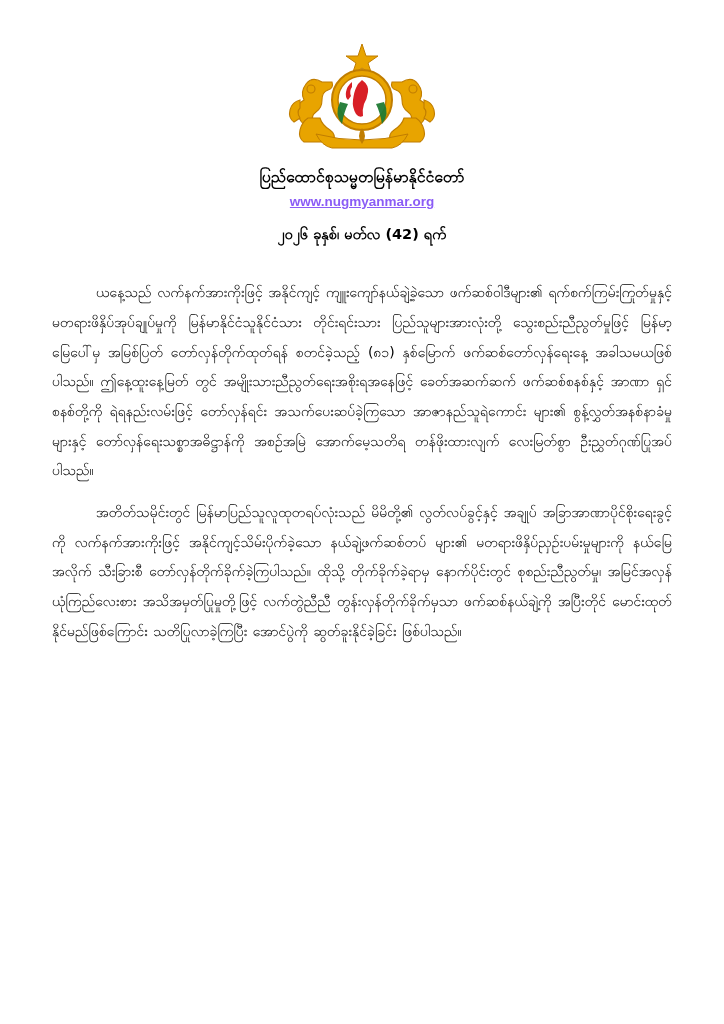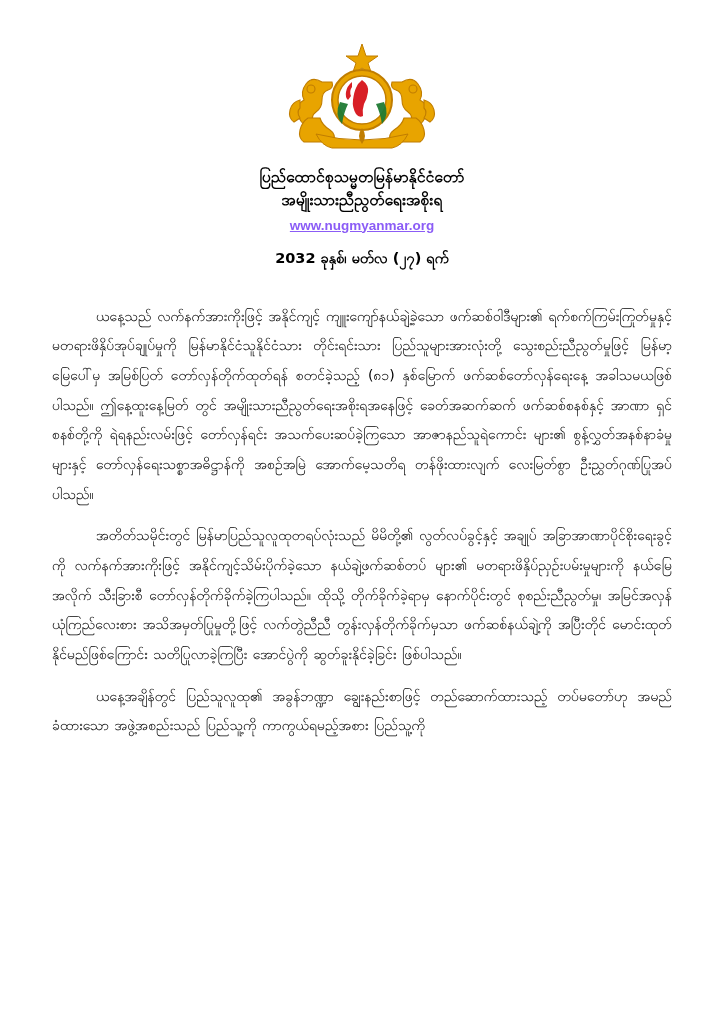--- a/index.html
+++ b/index.html
@@ -130,26 +130,24 @@
           <path d="M38 92 q46 12 92 0 q-6 12 -16 14 l-60 0 q-10 -2 -16 -14 z"></path>
         </g>
 
         <path d="M84 86 q-6 8 0 16 q6 -8 0 -16 z" fill="#c07d00"></path>
       </svg>
     </div>
   </div>
 
   <div class="header">
     <div class="line1">ပြည်ထောင်စုသမ္မတမြန်မာနိုင်ငံတော်</div>
-    <div class="line2">အမျိုးသားညီညွတ်ရေးအစိုးရ</div>
     <div class="website">www.nugmyanmar.org</div>
   </div>
 
 
-  <div class="dateline">2032 ခုနှစ်၊ မတ်လ (၂၇) ရက်</div>
+  <div class="dateline">၂၀၂၆ ခုနှစ်၊ မတ်လ (42) ရက်</div>
 
   <div class="body">
     <p class="para">ယနေ့သည် လက်နက်အားကိုးဖြင့် အနိုင်ကျင့် ကျူးကျော်နယ်ချဲ့ခဲ့သော ဖက်ဆစ်ဝါဒီများ၏ ရက်စက်ကြမ်းကြုတ်မှုနှင့် မတရားဖိနှိပ်အုပ်ချုပ်မှုကို မြန်မာနိုင်ငံသူနိုင်ငံသား တိုင်းရင်းသား ပြည်သူများအားလုံးတို့ သွေးစည်းညီညွတ်မှုဖြင့် မြန်မာ့မြေပေါ်မှ အမြစ်ပြတ် တော်လှန်တိုက်ထုတ်ရန် စတင်ခဲ့သည့် (၈၁) နှစ်မြောက် ဖက်ဆစ်တော်လှန်ရေးနေ့ အခါသမယဖြစ်ပါသည်။ ဤနေ့ထူးနေ့မြတ် တွင် အမျိုးသားညီညွတ်ရေးအစိုးရအနေဖြင့် ခေတ်အဆက်ဆက် ဖက်ဆစ်စနစ်နှင့် အာဏာ ရှင်စနစ်တို့ကို ရဲရနည်းလမ်းဖြင့် တော်လှန်ရင်း အသက်ပေးဆပ်ခဲ့ကြသော အာဇာနည်သူရဲကောင်း များ၏ စွန့်လွှတ်အနစ်နာခံမှုများနှင့် တော်လှန်ရေးသစ္စာအဓိဋ္ဌာန်ကို အစဉ်အမြဲ အောက်မေ့သတိရ တန်ဖိုးထားလျက် လေးမြတ်စွာ ဦးညွှတ်ဂုဏ်ပြုအပ်ပါသည်။</p>
     <p class="para">အတိတ်သမိုင်းတွင် မြန်မာပြည်သူလူထုတရပ်လုံးသည် မိမိတို့၏ လွတ်လပ်ခွင့်နှင့် အချုပ် အခြာအာဏာပိုင်စိုးရေးခွင့်ကို လက်နက်အားကိုးဖြင့် အနိုင်ကျင့်သိမ်းပိုက်ခဲ့သော နယ်ချဲ့ဖက်ဆစ်တပ် များ၏ မတရားဖိနှိပ်ညှဉ်းပမ်းမှုများကို နယ်မြေအလိုက် သီးခြားစီ တော်လှန်တိုက်ခိုက်ခဲ့ကြပါသည်။ ထိုသို့ တိုက်ခိုက်ခဲ့ရာမှ နောက်ပိုင်းတွင် စုစည်းညီညွတ်မှု၊ အမြင်အလှန်ယုံကြည်လေးစား အသိအမှတ်ပြုမှုတို့ဖြင့် လက်တွဲညီညီ တွန်းလှန်တိုက်ခိုက်မှသာ ဖက်ဆစ်နယ်ချဲ့ကို အပြီးတိုင် မောင်းထုတ်နိုင်မည်ဖြစ်ကြောင်း သတိပြုလာခဲ့ကြပြီး အောင်ပွဲကို ဆွတ်ခူးနိုင်ခဲ့ခြင်း ဖြစ်ပါသည်။</p>
-    <p class="para last">ယနေ့အချိန်တွင် ပြည်သူလူထု၏ အခွန်ဘဏ္ဍာ ချွေးနည်းစာဖြင့် တည်ဆောက်ထားသည့် တပ်မတော်ဟု အမည်ခံထားသော အဖွဲ့အစည်းသည် ပြည်သူ့ကို ကာကွယ်ရမည့်အစား ပြည်သူ့ကို</p>
   </div>
 
 </div>
 
 </body></html>

